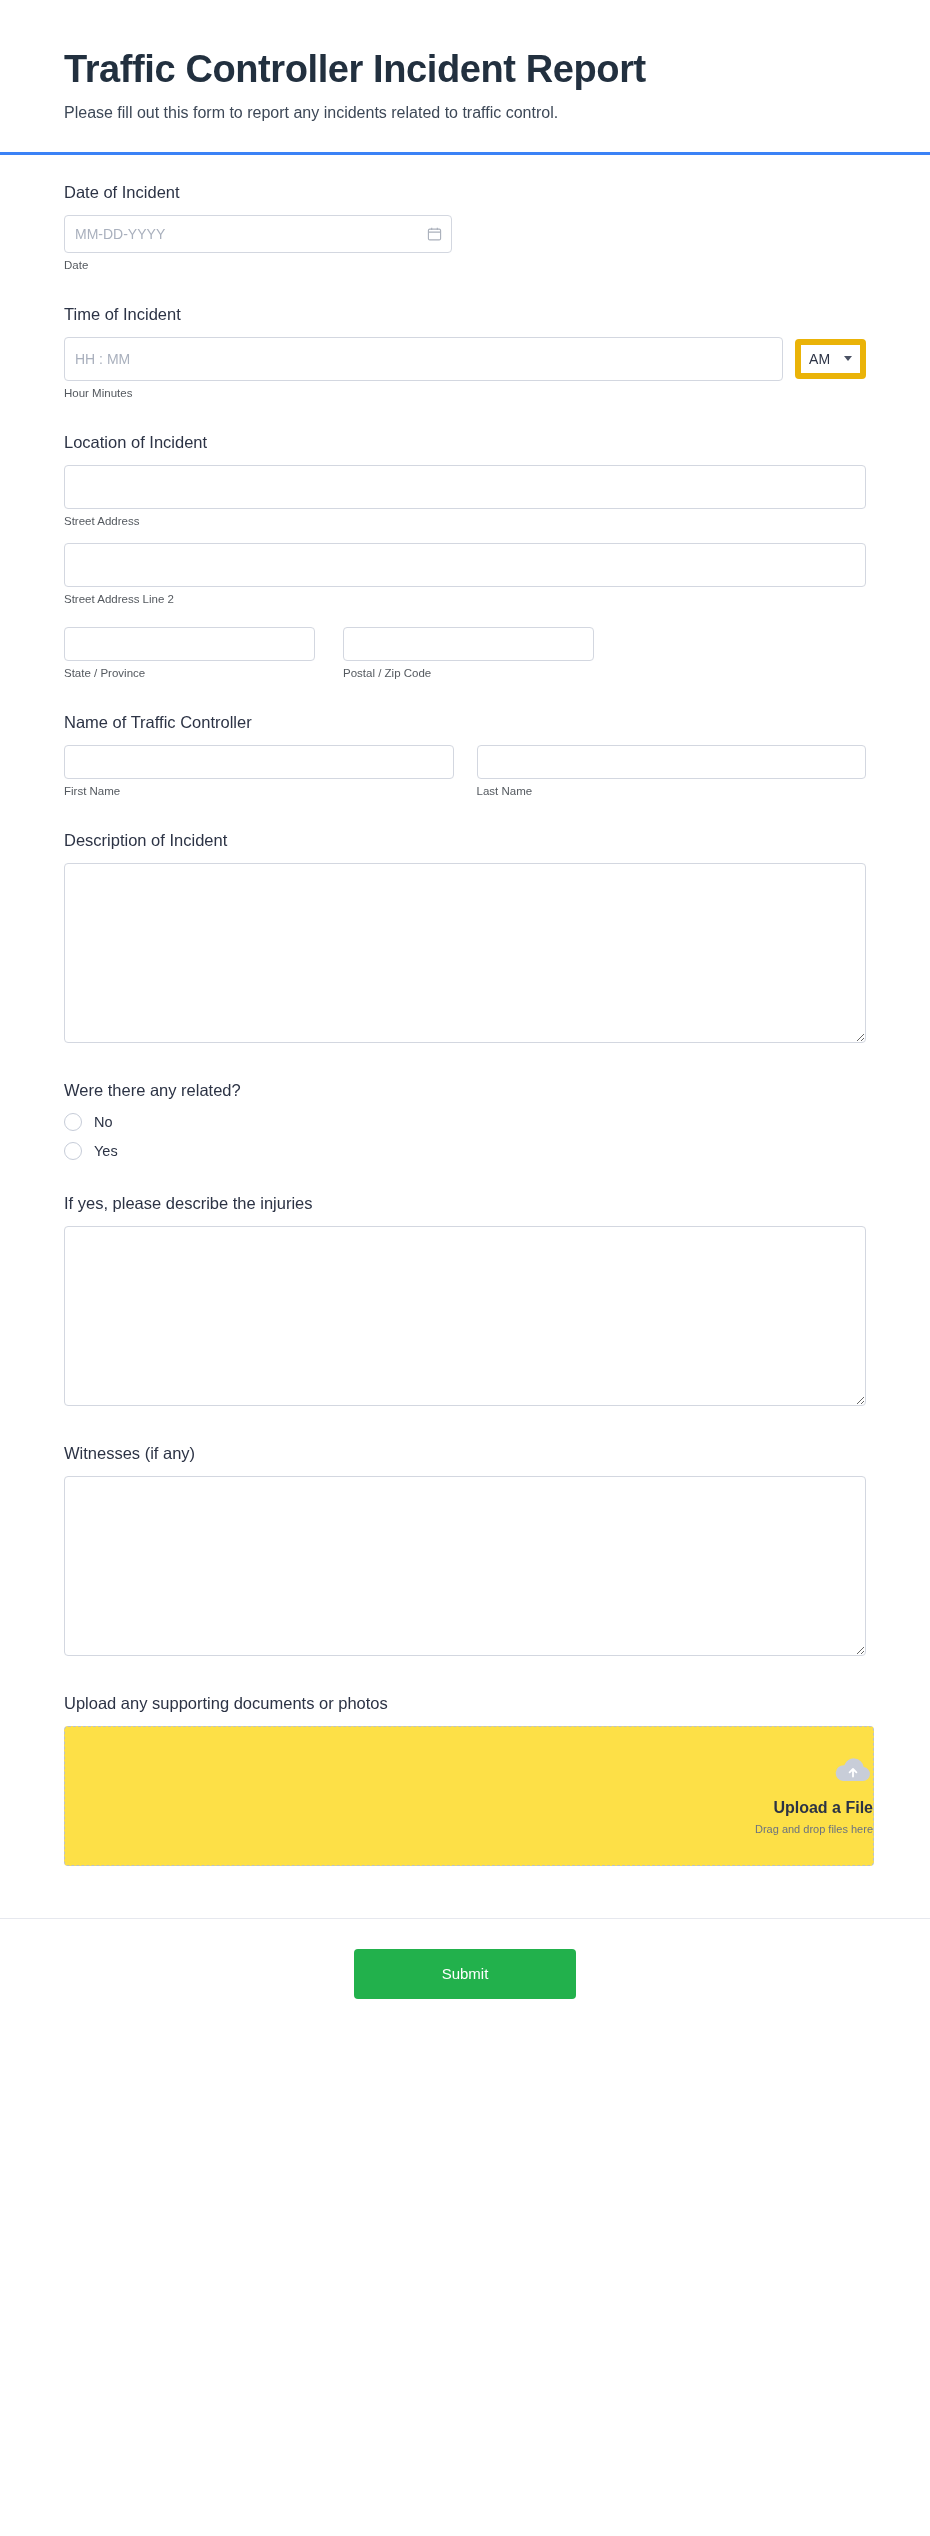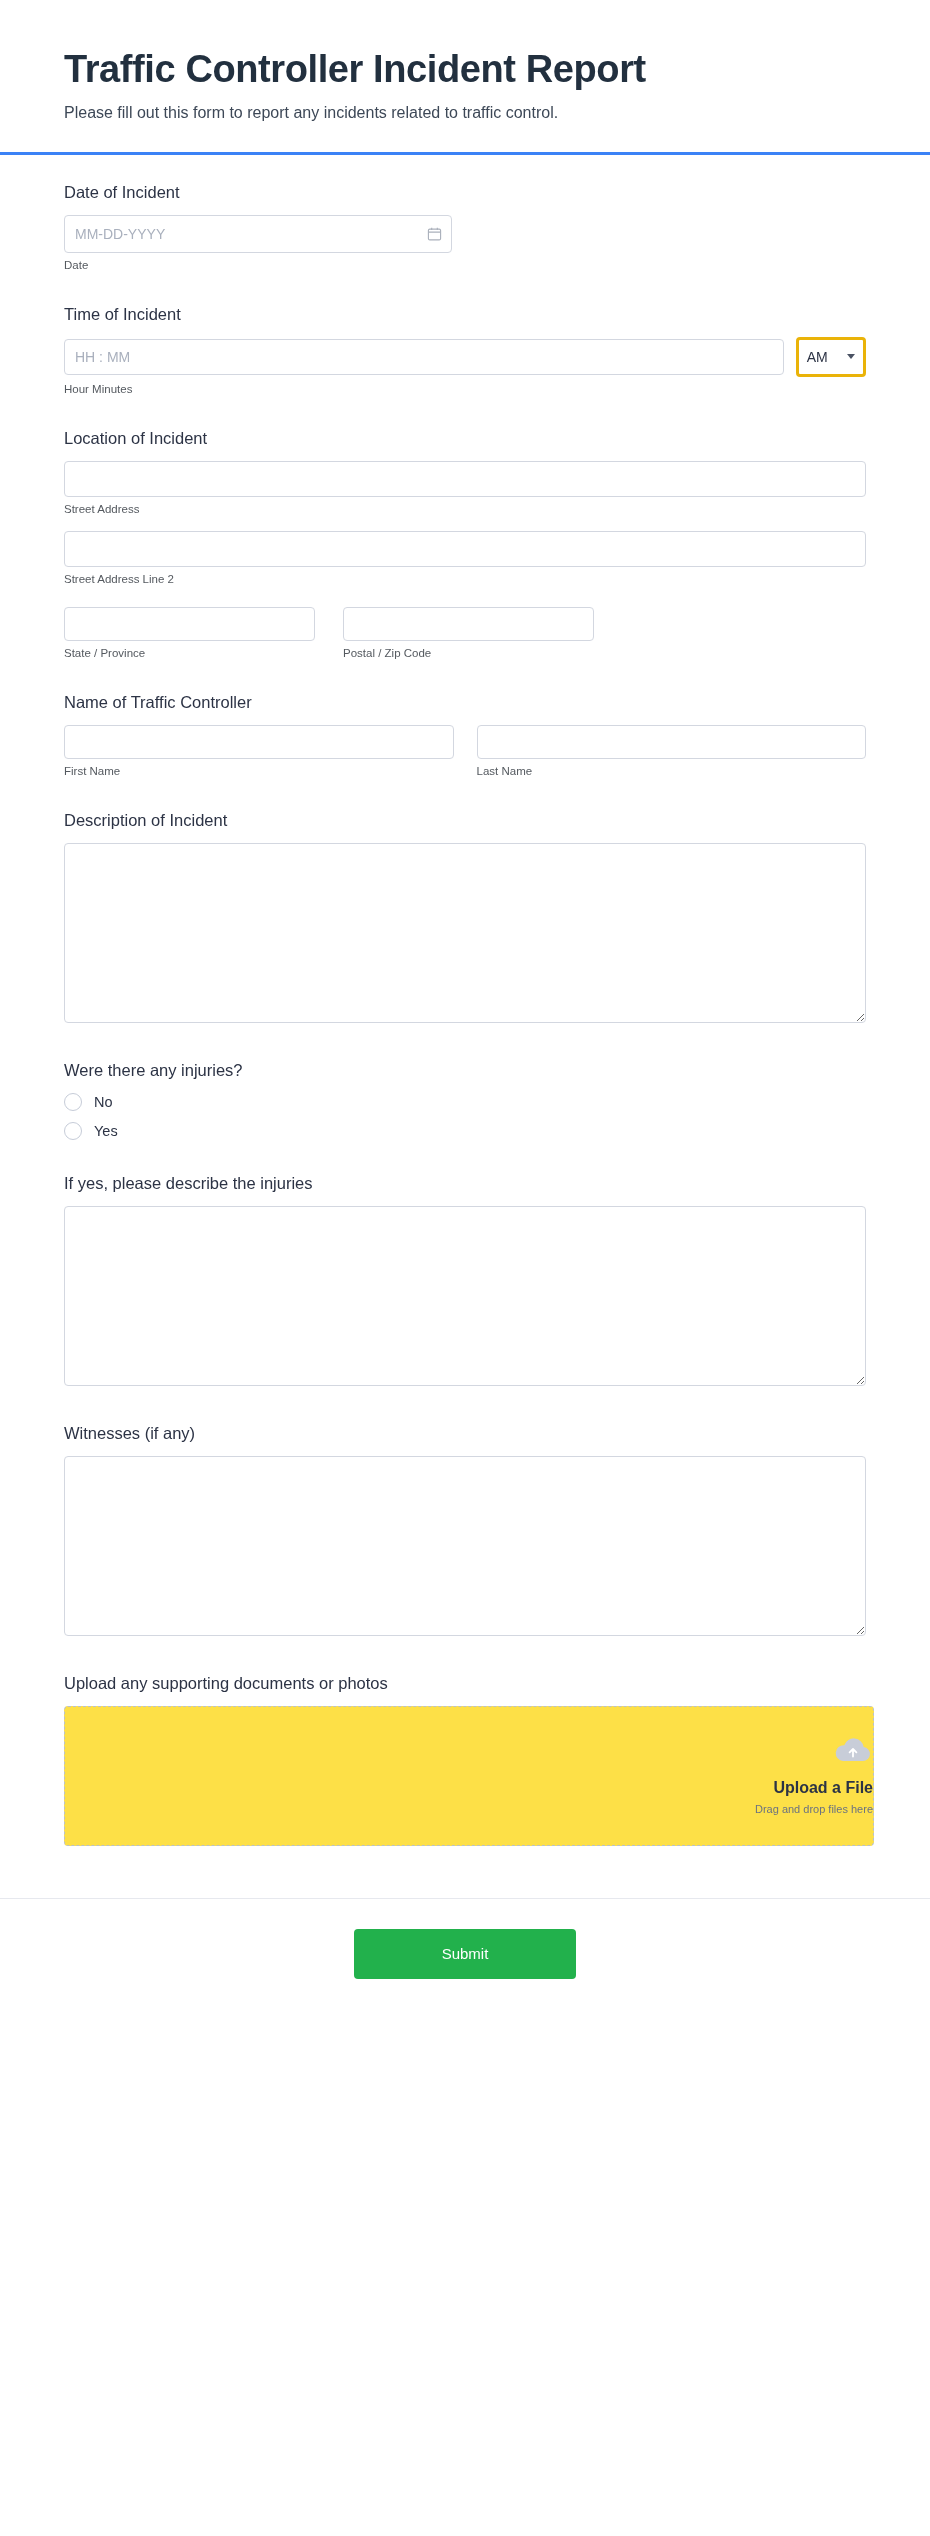--- a/index.html
+++ b/index.html
@@ -61,21 +61,21 @@
   }
   input.txt, textarea.txt {
     font-family: "Liberation Sans", sans-serif;
     font-size: 14px;
     color: #2c3345;
     border: 1px solid #d3d7e0;
     border-radius: 4px;
     background: #ffffff;
     padding: 8px 10px;
     width: 100%;
-    height: 36px;
+    height: 44px;
     outline: none;
   }
   input.txt::placeholder, textarea.txt::placeholder {
     color: #a9b0bd;
   }
   textarea.txt {
     height: auto;
     resize: vertical;
   }
   
@@ -100,21 +100,21 @@
     gap: 12px;
   }
   .time-input {
     width: 115px;
     height: 40px;
     text-align: left;
   }
   .ampm-select {
     width: 76px;
     height: 40px;
-    border: 3px solid #eab308;
+    border: 6px solid #eab308;
     border-radius: 4px;
     background: #ffffff;
     font-family: "Liberation Sans", sans-serif;
     font-size: 14px;
     color: #2c3345;
     padding: 0 8px;
     display: flex;
     align-items: center;
     justify-content: space-between;
     cursor: pointer;
@@ -286,21 +286,21 @@
         </div>
       </div>
     </div>
 
     <div class="field-block">
       <label class="field-label">Description of Incident</label>
       <textarea class="txt full-input" style="height: 180px;"></textarea>
     </div>
 
     <div class="field-block">
-      <label class="field-label">Were there any injuries?</label>
+      <label class="field-label">Were there any related?</label>
       <div class="radio-row">
         <span class="radio-circle"></span>
         <span class="radio-label">No</span>
       </div>
       <div class="radio-row">
         <span class="radio-circle"></span>
         <span class="radio-label">Yes</span>
       </div>
     </div>
 

